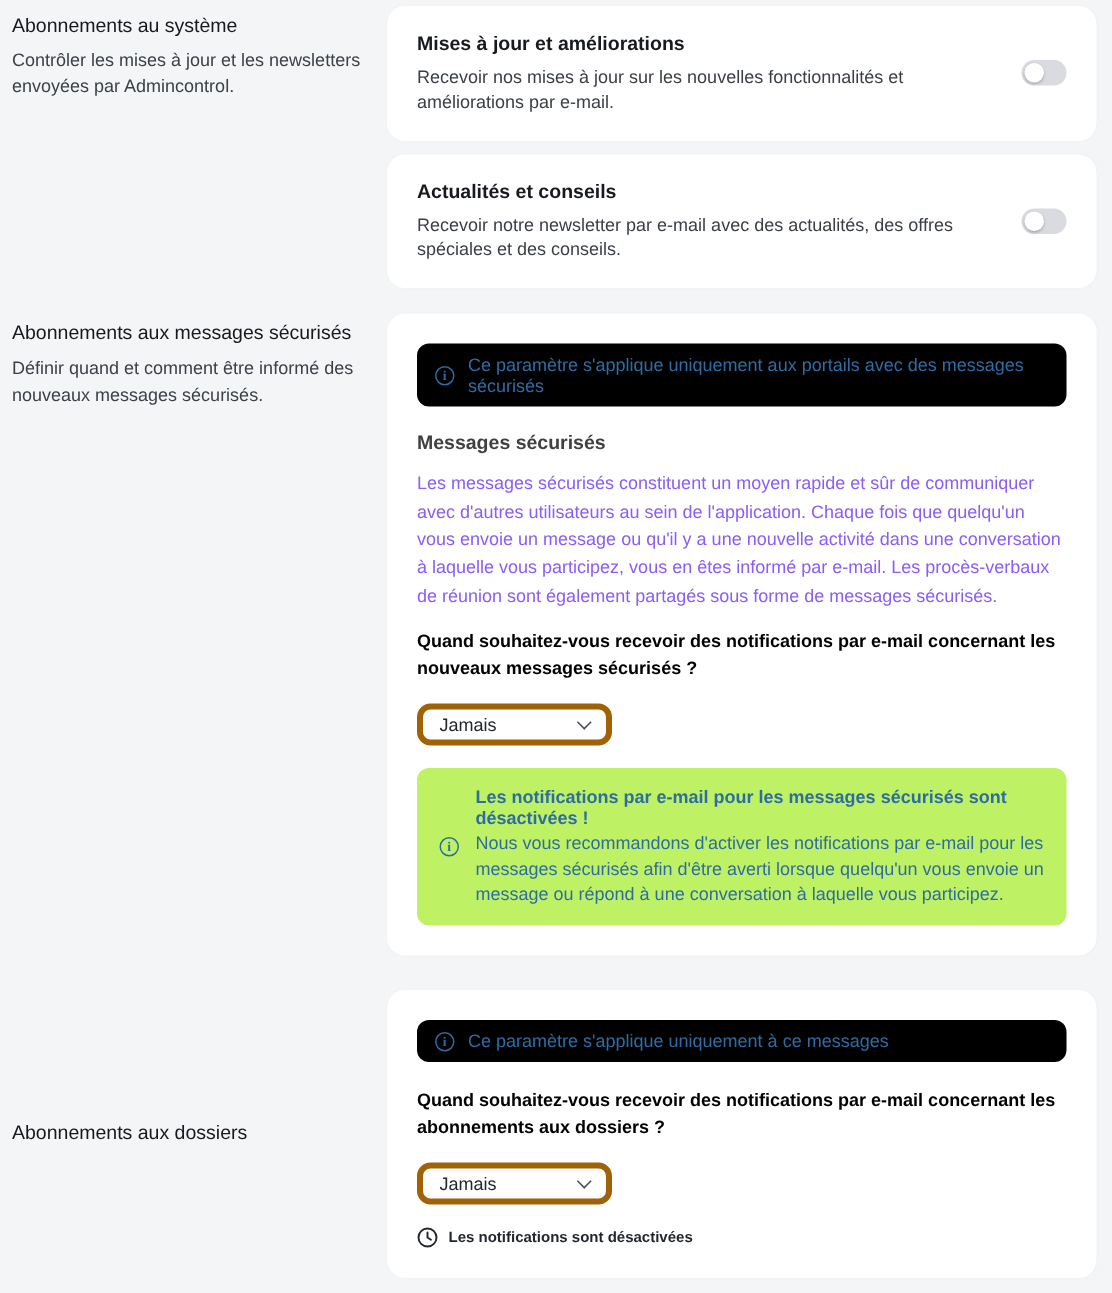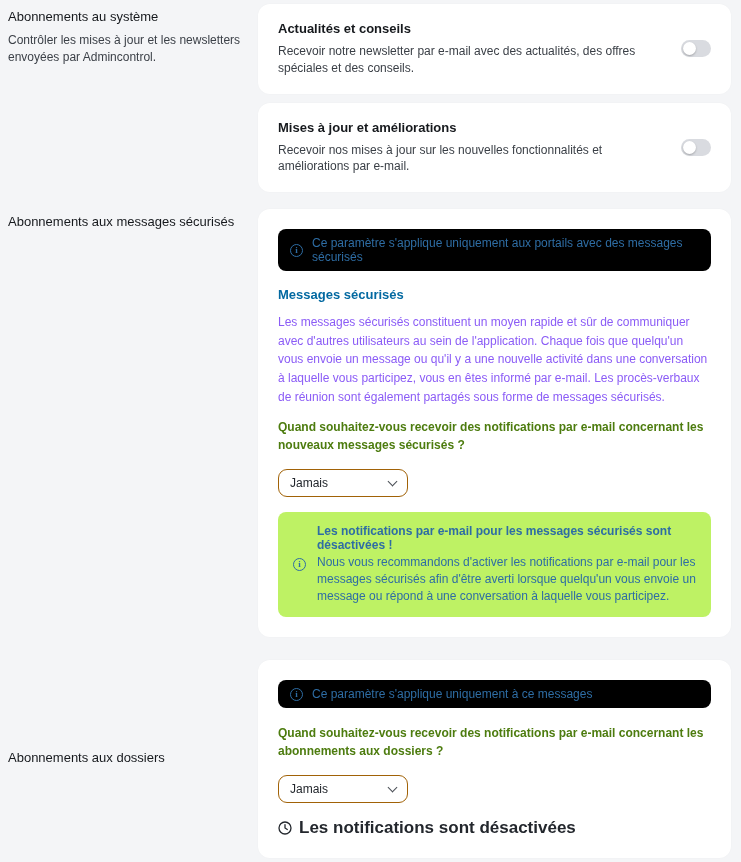--- a/index.html
+++ b/index.html
@@ -35,70 +35,71 @@
   .toggle .knob { position:absolute; left:2px; top:2px; width:13px; height:13px; border-radius:50%; background:#ffffff; box-shadow:0 1px 2px rgba(0,0,0,0.25); }
 
   
   .big-card { padding:20px; }
 
   .banner { display:flex; align-items:center; gap:9px; background:#000000; color:#2e6da4; border-radius:8px; padding:7px 12px; font-size:12px; margin-bottom:16px; }
 
   .info-icon { width:13px; height:13px; border:1px solid currentColor; border-radius:50%; display:inline-flex; align-items:center; justify-content:center; flex-shrink:0; }
   .info-icon::before { content:"i"; font-family:"Liberation Serif", serif; font-size:9px; font-weight:bold; line-height:1; }
 
-  .subheading { font-size:13px; font-weight:bold; color:#0369a1; margin-bottom:11px; }
+  .subheading { font-size:13px; font-weight:bold; color:#404040; margin-bottom:11px; }
   .body-text { font-size:12px; color:#8b5cf6; line-height:1.55; margin-bottom:12px; }
-  .question { font-size:12px; font-weight:bold; color:#4d7c0f; line-height:1.5; margin-bottom:15px; }
+  .question { font-size:12px; font-weight:bold; color:#000000; line-height:1.5; margin-bottom:15px; }
 
-  .select { display:inline-flex; align-items:center; justify-content:space-between; width:130px; height:28px; border:1px solid #a16207; border-radius:9px; padding:0 11px; background:#fff; font-size:12px; color:#23272d; cursor:pointer; }
+  .select { display:inline-flex; align-items:center; justify-content:space-between; width:130px; height:28px; border:4px solid #a16207; border-radius:9px; padding:0 11px; background:#fff; font-size:12px; color:#23272d; cursor:pointer; }
   .chevron-icon { width:7px; height:7px; border-right:1.4px solid #4a4f56; border-bottom:1.4px solid #4a4f56; transform:rotate(45deg); margin-top:-4px; }
 
   .alert { margin-top:15px; display:flex; align-items:center; gap:11px; background:#bef264; border-radius:8px; padding:12px 15px; color:#2e6da4; }
   .alert-texts { flex:1; }
   .alert-title { font-weight:bold; font-size:12px; margin-bottom:2px; }
   .alert-body { font-size:12px; line-height:1.42; }
 
-  .status-note { display:flex; align-items:center; gap:7px; font-weight:bold; font-size:17px; color:#23272d; margin-top:15px; }
+  .status-note { display:flex; align-items:center; gap:7px; font-weight:bold; font-size:10px; color:#23272d; margin-top:15px; }
   .clock-icon { display:inline-flex; flex-shrink:0; }
 </style>
 </head>
 <body>
 
 <div class="layout">
 
   <div class="section-row row-system">
     <div class="section-left">
       <div class="section-title">Abonnements au système</div>
       <div class="section-desc">Contrôler les mises à jour et les newsletters envoyées par Admincontrol.</div>
     </div>
     <div class="section-right">
       <div class="card toggle-card">
         <div class="texts">
-          <div class="card-title">Actualités et conseils</div>
-          <div class="card-desc">Recevoir notre newsletter par e-mail avec des actualités, des offres spéciales et des conseils.</div>
+          <div class="card-title">Mises à jour et améliorations</div>
+          <div class="card-desc">Recevoir nos mises à jour sur les nouvelles fonctionnalités et améliorations par e-mail.</div>
         </div>
         <div class="toggle">
             <span class="knob"></span>
           </div>
       </div>
       <div class="card toggle-card">
         <div class="texts">
-          <div class="card-title">Mises à jour et améliorations</div>
-          <div class="card-desc">Recevoir nos mises à jour sur les nouvelles fonctionnalités et améliorations par e-mail.</div>
+          <div class="card-title">Actualités et conseils</div>
+          <div class="card-desc">Recevoir notre newsletter par e-mail avec des actualités, des offres spéciales et des conseils.</div>
         </div>
         <div class="toggle">
             <span class="knob"></span>
           </div>
       </div>
     </div>
   </div>
 
   <div class="section-row row-secure">
     <div class="section-left">
       <div class="section-title">Abonnements aux messages sécurisés</div>
+      <div class="section-desc">Définir quand et comment être informé des nouveaux messages sécurisés.</div>
     </div>
     <div class="section-right">
       <div class="card big-card">
         <div class="banner">
           <span class="info-icon"></span>
           <span>Ce paramètre s'applique uniquement aux portails avec des messages sécurisés</span>
         </div>
         <div class="subheading">Messages sécurisés</div>
         <div class="body-text">Les messages sécurisés constituent un moyen rapide et sûr de communiquer avec d'autres utilisateurs au sein de l'application. Chaque fois que quelqu'un vous envoie un message ou qu'il y a une nouvelle activité dans une conversation à laquelle vous participez, vous en êtes informé par e-mail. Les procès-verbaux de réunion sont également partagés sous forme de messages sécurisés.</div>
         <div class="question">Quand souhaitez-vous recevoir des notifications par e-mail concernant les nouveaux messages sécurisés ?</div>

